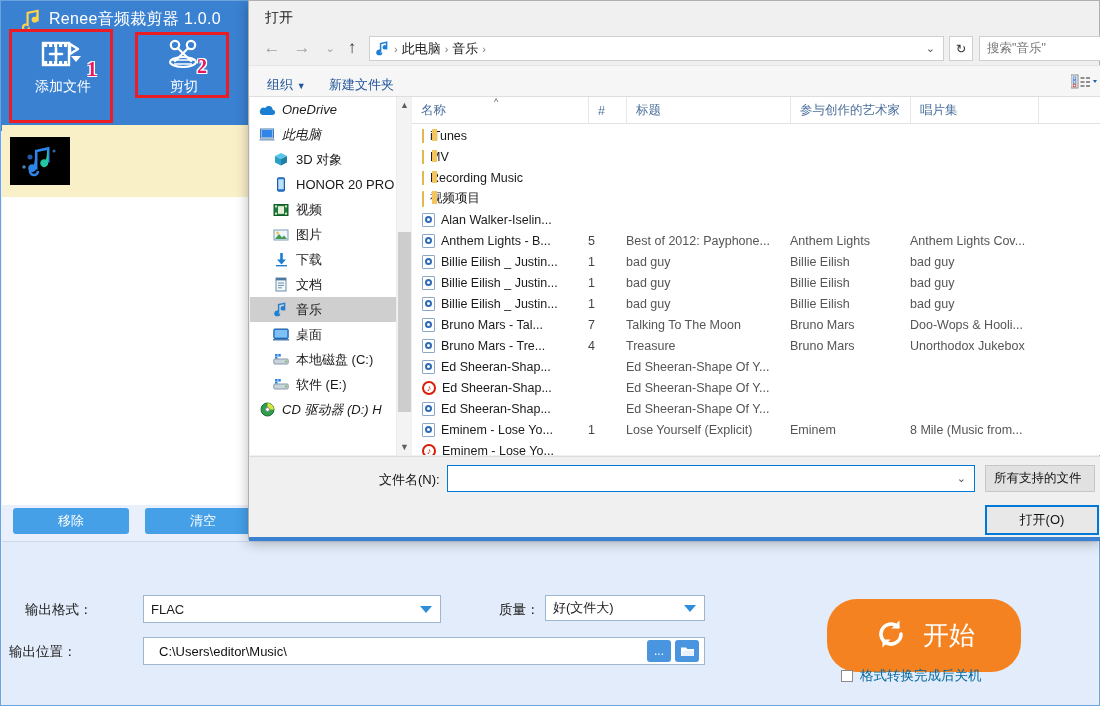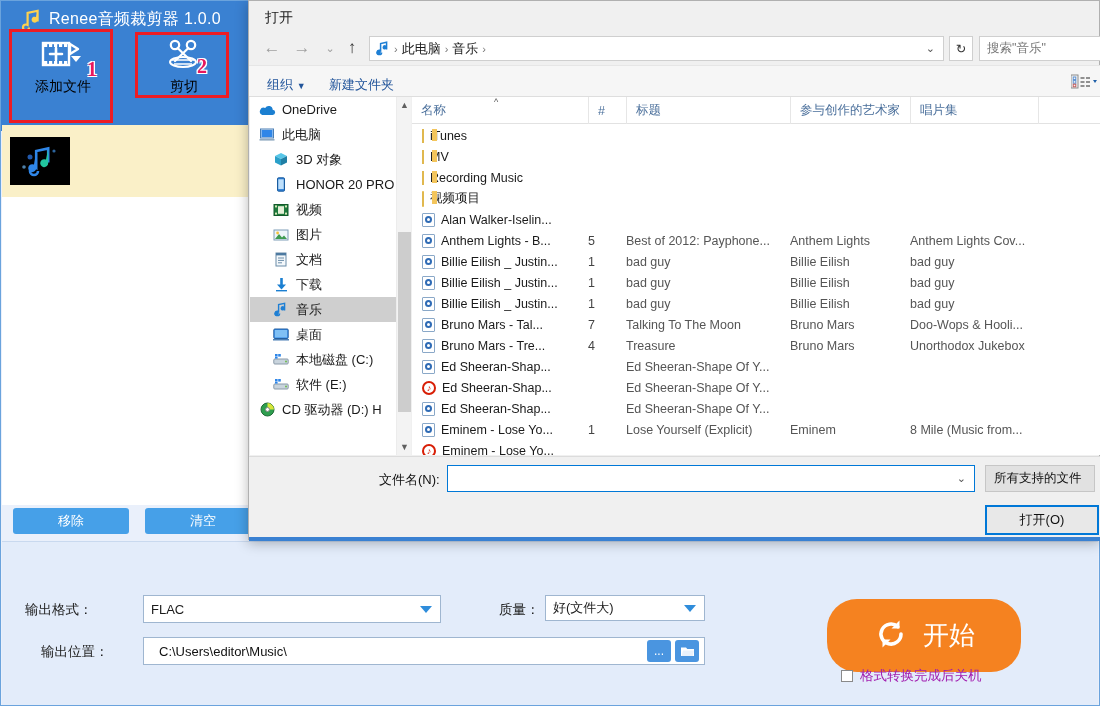--- a/index.html
+++ b/index.html
@@ -25,21 +25,21 @@
     position:absolute; left:48px; top:8px;
     color:#ffffff; font-size:16px; letter-spacing:.3px;
     white-space:nowrap;
   }
   #app-logo{
     position:absolute; left:18px; top:6px; width:28px; height:28px;
   }
   .tool-btn{
     position:absolute; top:36px; height:74px;
     display:flex; flex-direction:column; align-items:center; justify-content:flex-start;
-    color:#000000; cursor:pointer;
+    color:#ffffff; cursor:pointer;
   }
   .tool-btn .tb-label{ font-size:14px; margin-top:4px; }
   #tool-add{ left:14px; width:96px; }
   #tool-cut{ left:142px; width:82px; }
 
   .redbox{ position:absolute; border:3px solid #ec1c24; pointer-events:none; }
   #redbox-1{ left:8px; top:28px; width:104px; height:94px; }
   #redbox-2{ left:134px; top:31px; width:94px; height:66px; }
   .badge-num{
     position:absolute; font-size:20px; font-weight:bold; color:#e8175d;
@@ -76,21 +76,21 @@
   #btn-remove{ left:12px; top:507px; width:116px; }
   #btn-clear{ left:144px; top:507px; width:116px; }
 
   #app-bottom{
     position:absolute; left:1px; top:540px; width:1096px; height:164px;
     background:#e3ecfa;
     border-top:1px solid #c9d9ef;
   }
   .fld-label{ position:absolute; color:#222; font-size:13.5px; }
   #lbl-format{ left:24px; top:600px; }
-  #lbl-location{ left:40px; top:642px; }
+  #lbl-location{ left:8px; top:642px; }
   #lbl-quality{ left:498px; top:600px; }
 
   .combo{
     position:absolute; background:#fff; border:1px solid #9fb6d0;
     display:flex; align-items:center; cursor:pointer;
   }
   .combo .cval{ margin-left:7px; color:#1b1b1b; font-size:13px; }
   .combo .carrow{
     position:absolute; right:8px; width:0;height:0;
     border-left:6px solid transparent;border-right:6px solid transparent;
@@ -115,21 +115,21 @@
   #btn-start{
     position:absolute; left:826px; top:598px; width:194px; height:73px;
     background:#f58220; border-radius:30px; cursor:pointer;
     display:flex; align-items:center; justify-content:center; gap:14px;
     color:#fff;
   }
   #btn-start .start-label{ font-size:26px; }
 
   #shutdown-row{
     position:absolute; left:840px; top:666px; display:flex; align-items:center; gap:7px;
-    font-size:13.5px; color:#a21caf;
+    font-size:13.5px; color:#0369a1;
   }
   #shutdown-box{ width:12px;height:12px;border:1px solid #8a8a8a;background:#fff; cursor:pointer; }
 
   
   #file-dialog{
     position:absolute; left:248px; top:0; width:852px; height:540px;
     background:#f0f0f0;
     border:1px solid #b0b0b0;
     box-shadow:0 3px 12px rgba(0,0,0,.28);
     font-size:12.5px;
@@ -186,21 +186,21 @@
   #dlg-sidebar{
     position:absolute; left:1px; top:96px; width:146px; height:358px;
     background:#fff; overflow:hidden;
   }
   .side-row{
     position:relative; height:25px; display:flex; align-items:center;
     font-size:13px; color:#1a1a1a; cursor:pointer; white-space:nowrap;
   }
   .side-row.sel{ background:#cfcfcf; }
   .side-ico{ width:18px;height:18px;margin-right:6px; flex:0 0 auto; display:flex;align-items:center;justify-content:center; }
-  .indent0{ padding-left:8px; }
+  .indent0{ padding-left:8px;font-style:italic; }
   .indent1{ padding-left:22px; }
   #side-scroll{
     position:absolute; left:147px; top:96px; width:15px; height:358px; background:#f3f3f3;
     border-left:1px solid #ececec;
   }
   #side-scroll .sb-arrow{
     position:absolute; left:0; width:15px; height:16px; color:#5f5f5f; font-size:9px;
     display:flex;align-items:center;justify-content:center; cursor:pointer;
   }
   #side-thumb{ position:absolute; left:1px; top:135px; width:13px; height:180px; background:#cdcdcd; cursor:pointer; }
@@ -505,39 +505,39 @@
           <svg width="16" height="14" viewBox="0 0 16 14">
             <rect x="1" y="2" width="14" height="10" fill="#eef5fb" stroke="#7f9db8"></rect>
             <circle cx="4.6" cy="5" r="1.4" fill="#f3c13a"></circle>
             <path d="M2 11 L6 6 L9 9.5 L11 7.5 L14 11 Z" fill="#3f9b52"></path>
           </svg>
         </span>
         <span>图片</span>
       </div>
       <div class="side-row indent1">
         <span class="side-ico">
+          <svg width="15" height="15" viewBox="0 0 15 15">
+            <path d="M7.5 1 L7.5 8.5" stroke="#1b7fd1" stroke-width="2.6"></path>
+            <path d="M3 7.5 L7.5 12.5 L12 7.5 Z" fill="#1b7fd1"></path>
+            <rect x="2" y="13" width="11" height="1.4" fill="#1b7fd1"></rect>
+          </svg>
+        </span>
+        <span>下载</span>
+      </div>
+      <div class="side-row indent1">
+        <span class="side-ico">
           <svg width="14" height="15" viewBox="0 0 14 15">
             <rect x="2" y="1" width="10" height="13" fill="#f4f8fb" stroke="#6b8ca8"></rect>
             <rect x="2" y="1" width="10" height="2.4" fill="#4e7aa1"></rect>
             <g stroke="#6b8ca8" stroke-width="1">
               <path d="M4 6h6M4 8.4h6M4 10.8h4"></path>
             </g>
           </svg>
         </span>
         <span>文档</span>
-      </div>
-      <div class="side-row indent1">
-        <span class="side-ico">
-          <svg width="15" height="15" viewBox="0 0 15 15">
-            <path d="M7.5 1 L7.5 8.5" stroke="#1b7fd1" stroke-width="2.6"></path>
-            <path d="M3 7.5 L7.5 12.5 L12 7.5 Z" fill="#1b7fd1"></path>
-            <rect x="2" y="13" width="11" height="1.4" fill="#1b7fd1"></rect>
-          </svg>
-        </span>
-        <span>下载</span>
       </div>
       <div class="side-row indent1 sel">
         <span class="side-ico">
           <svg width="14" height="15" viewBox="0 0 14 15">
             <path d="M5.6 11.4a2.2 2.2 0 1 1-2.2-2.2c.45 0 .85.13 1.2.35V2.6l6-1.3v7.2" fill="none" stroke="#1e7fd4" stroke-width="1.4"></path>
             <path d="M10.8 1.5 L10.8 6.2 a2.1 2.1 0 1 1 -1.2 -1.8 z" fill="#1e7fd4"></path>
             <path d="M4.8 3.2 L4.8 11.6 a2.2 2.2 0 1 1 -1.2 -1.9 z" fill="#1e7fd4"></path>
           </svg>
         </span>
         <span>音乐</span>

